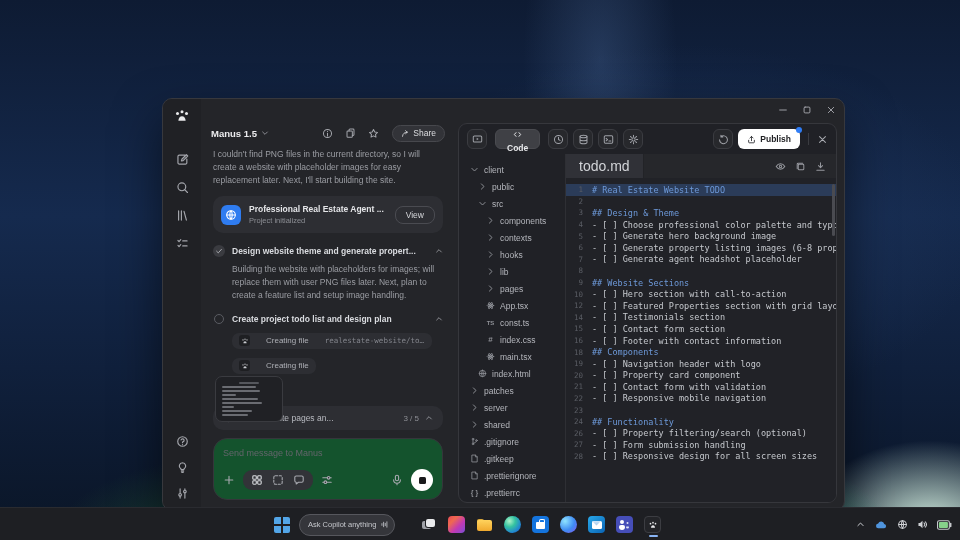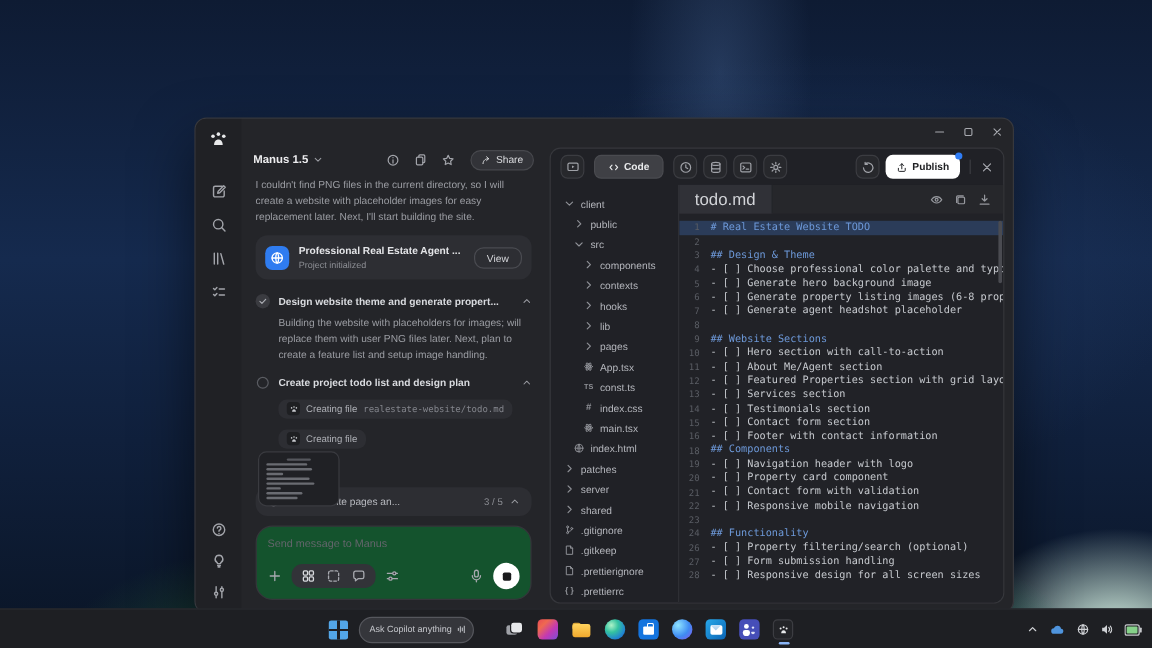--- a/index.html
+++ b/index.html
@@ -54,21 +54,21 @@
   .card-tx { flex:1; min-width:0; }
   .card-title { font-size:8.5px; font-weight:bold; color:#e4e5e8; white-space:nowrap; overflow:hidden; text-overflow:ellipsis; }
   .card-sub { font-size:7.5px; color:#8d8f95; margin-top:2px; }
   .view-btn { background:transparent; border:1px solid #4a4b51; border-radius:8px; padding:3px 10px; font-size:8.5px; color:#d5d6da; font-family:inherit; cursor:pointer; }
   .step { margin-top:12px; display:flex; align-items:center; gap:7px; }
   .step-check { width:12px; height:12px; border-radius:50%; background:#3a3b40; color:#aeb0b6; display:flex; align-items:center; justify-content:center; }
   .step-check [data-icon]{ width:8px; height:8px; }
   .step-ring { width:10px; height:10px; border-radius:50%; border:1.3px solid #5a5c62; margin:0 1px; }
   .step-title { flex:1; font-size:8.5px; font-weight:bold; color:#d9dbdf; white-space:nowrap; overflow:hidden; text-overflow:ellipsis; }
   .step-body { margin:6px 0 0 19px; font-size:8.5px; line-height:13px; color:#9b9da3; }
-  .pill { margin:9px 0 0 19px; align-self:flex-start; max-width:200px; background:#2d2e33; border-radius:7px; padding:3px 7px; display:flex; align-items:center; gap:5px; font-size:8px; color:#aeb0b6; cursor:pointer; white-space:nowrap; overflow:hidden; }
+  .pill { margin:9px 0 0 19px; align-self:flex-start; max-width:200px; background:#2d2e33; border-radius:7px; padding:3px 7px; display:flex; align-items:center; gap:16px; font-size:8px; color:#aeb0b6; cursor:pointer; white-space:nowrap; overflow:hidden; }
   .pill-ic { width:11px; height:11px; background:#1e1f22; border-radius:3px; color:#c8cace; padding:1.5px; }
   .pill-code { font-family:"DejaVu Sans Mono",monospace; font-size:7.5px; color:#83858c; overflow:hidden; text-overflow:ellipsis; }
   .attach { position:relative; height:54px; margin-top:8px; }
   .task-pill { position:absolute; left:0; right:0; bottom:0; height:24px; background:#2d2e33; border-radius:10px; display:flex; align-items:center; padding:0 10px; gap:6px; cursor:pointer; }
   .tp-ic { width:10px; height:10px; color:#9a9ca2; }
   .tp-label { flex:1; font-size:8.5px; color:#b9bbc1; white-space:nowrap; overflow:hidden; text-overflow:ellipsis; }
   .tp-prog { font-size:8px; color:#8d8f95; }
   .thumb { position:absolute; left:2px; bottom:8px; width:68px; height:46px; background:#202125; border:1px solid #3a3b40; border-radius:7px; padding:5px 6px; display:flex; flex-direction:column; gap:2.5px; overflow:hidden; cursor:pointer; }
   .th-line { height:1.5px; border-radius:1px; background:#6a6c72; }
   .th-line.c { align-self:center; background:#55575d; }
@@ -80,21 +80,21 @@
   .c-group { display:flex; align-items:center; gap:9px; background:#323338; border-radius:9px; padding:4px 8px; }
   .c-group .c-ic.on { color:#d8dade; }
   .stop-btn { width:22px; height:22px; border-radius:50%; background:#fff; border:none; display:flex; align-items:center; justify-content:center; cursor:pointer; }
   .stop-sq { width:7px; height:7px; background:#1a1a1c; border-radius:1.5px; }
 
   
   .codewrap { flex:1; margin:2px 7px 7px 3px; background:#202126; border:1px solid #36373c; border-radius:9px; display:flex; flex-direction:column; min-width:0; overflow:hidden; }
   .code-head { height:30px; display:flex; align-items:center; padding:0 8px; gap:5px; }
   .sqb { width:20px; height:20px; border:1px solid #3b3c41; border-radius:6px; background:#27282c; color:#9fa1a7; display:flex; align-items:center; justify-content:center; cursor:pointer; }
   .sqb [data-icon], .sqb svg { width:11px; height:11px; }
-  .code-pill { height:20px; margin:0 3px; padding:0 11px; background:#3f4045; border:1px solid #4a4b50; border-radius:6px; display:flex; align-items:center; gap:4px; font-size:8.5px; font-weight:bold; color:#e9eaec; font-family:inherit; cursor:pointer; }
+  .code-pill { height:20px; margin:0 3px; padding:0 11px; background:#3f4045; border:1px solid #4a4b50; border-radius:6px; display:flex; align-items:center; gap:4px; font-size:8.5px; font-weight:bold; color:#e9eaec; font-family:inherit; cursor:pointer;flex-direction:column; }
   .cp-ic { width:9px; height:9px; }
   .publish { position:relative; height:20px; background:#fff; border:none; border-radius:6px; padding:0 9px; display:flex; align-items:center; gap:4px; font-size:8.5px; font-weight:bold; color:#202124; font-family:inherit; cursor:pointer; }
   .publish::after { content:''; position:absolute; top:-2px; right:-2px; width:6px; height:6px; border-radius:50%; background:#2f7df6; }
   .pub-ic { width:9px; height:9px; }
   .vdiv { width:1px; height:12px; background:#3b3c41; margin:0 3px; }
   .x { width:11px; height:11px; color:#a8aab0; cursor:pointer; }
   .code-body { flex:1; display:flex; min-height:0; }
   .tree { width:106px; padding:7px 0 0 7px; overflow:hidden; flex-shrink:0; }
   .trow { height:17px; display:flex; align-items:center; gap:4px; font-size:8.5px; color:#b4b6bc; cursor:pointer; white-space:nowrap; overflow:hidden; }
   .ticon { width:11px; height:10px; color:#8e9096; display:inline-flex; align-items:center; justify-content:center; flex-shrink:0; }
@@ -671,23 +671,21 @@
               <div class="line h sel"><span class="ln">1</span><span class="lt"># Real Estate Website TODO</span></div>
                   <div class="line"><span class="ln">2</span><span class="lt"></span></div>
                   <div class="line h"><span class="ln">3</span><span class="lt">## Design &amp; Theme</span></div>
                   <div class="line"><span class="ln">4</span><span class="lt">- [ ] Choose professional color palette and typography</span></div>
                   <div class="line"><span class="ln">5</span><span class="lt">- [ ] Generate hero background image</span></div>
                   <div class="line"><span class="ln">6</span><span class="lt">- [ ] Generate property listing images (6-8 properties)</span></div>
                   <div class="line"><span class="ln">7</span><span class="lt">- [ ] Generate agent headshot placeholder</span></div>
                   <div class="line"><span class="ln">8</span><span class="lt"></span></div>
                   <div class="line h"><span class="ln">9</span><span class="lt">## Website Sections</span></div>
                   <div class="line"><span class="ln">10</span><span class="lt">- [ ] Hero section with call-to-action</span></div>
-                  <div class="line"><span class="ln">11</span><span class="lt">- [ ] About Me/Agent section</span></div>
                   <div class="line"><span class="ln">12</span><span class="lt">- [ ] Featured Properties section with grid layout</span></div>
-                  <div class="line"><span class="ln">13</span><span class="lt">- [ ] Services section</span></div>
                   <div class="line"><span class="ln">14</span><span class="lt">- [ ] Testimonials section</span></div>
                   <div class="line"><span class="ln">15</span><span class="lt">- [ ] Contact form section</span></div>
                   <div class="line"><span class="ln">16</span><span class="lt">- [ ] Footer with contact information</span></div>
                   <div class="line h"><span class="ln">18</span><span class="lt">## Components</span></div>
                   <div class="line"><span class="ln">19</span><span class="lt">- [ ] Navigation header with logo</span></div>
                   <div class="line"><span class="ln">20</span><span class="lt">- [ ] Property card component</span></div>
                   <div class="line"><span class="ln">21</span><span class="lt">- [ ] Contact form with validation</span></div>
                   <div class="line"><span class="ln">22</span><span class="lt">- [ ] Responsive mobile navigation</span></div>
                   <div class="line"><span class="ln">23</span><span class="lt"></span></div>
                   <div class="line h"><span class="ln">24</span><span class="lt">## Functionality</span></div>

